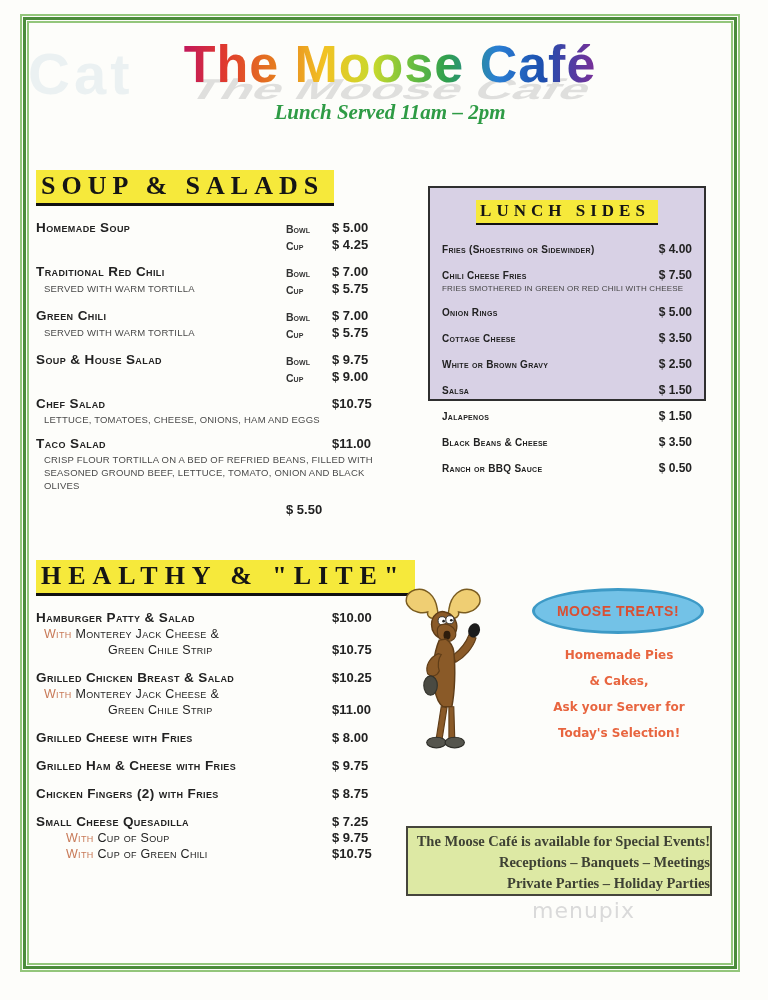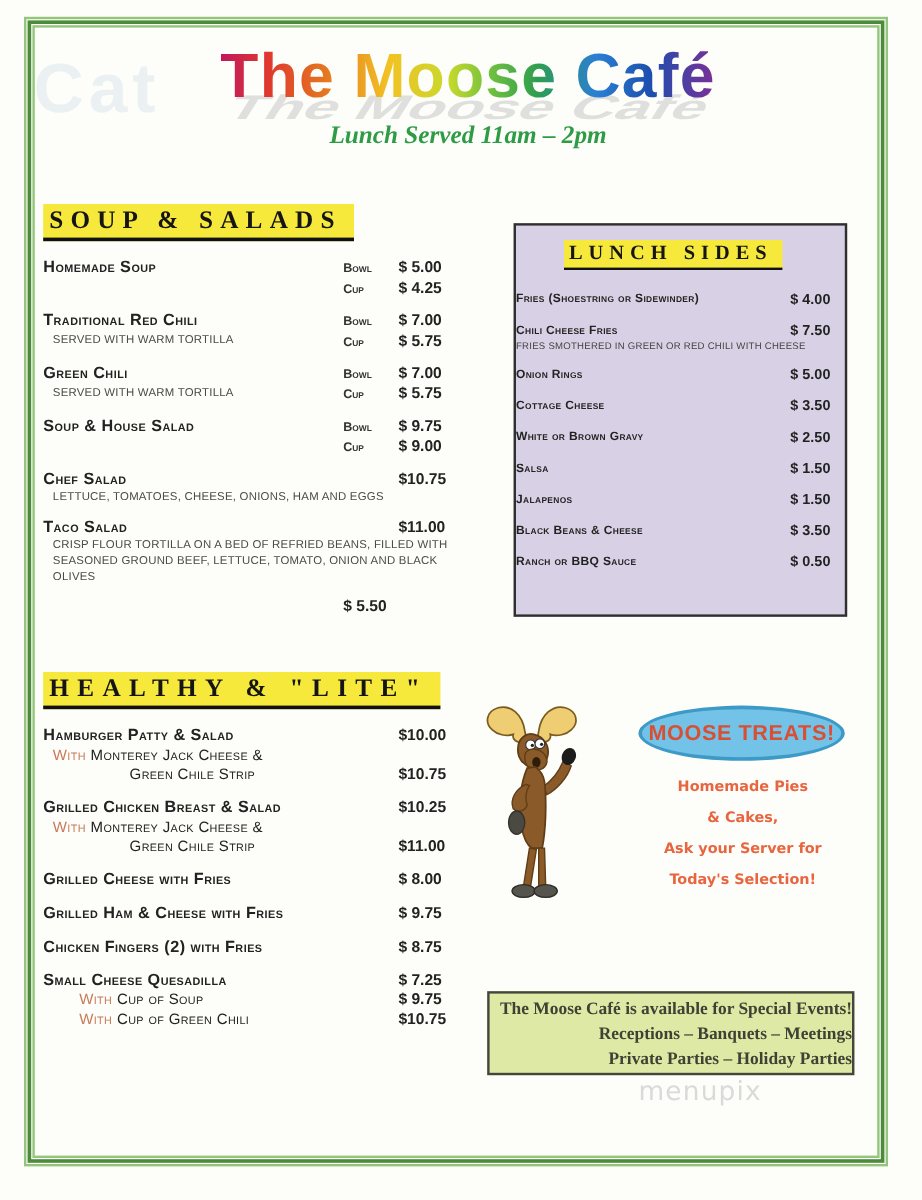--- a/index.html
+++ b/index.html
@@ -16,21 +16,21 @@
   
   .title-wrap{position:absolute;left:120px;top:34px;width:540px;text-align:center;}
   .title-stack{position:relative;display:inline-block;}
   .title-shadow{position:absolute;left:-10px;top:12px;width:100%;font-size:52px;font-weight:bold;white-space:nowrap;
     color:#c2c2c2;opacity:.5;transform:skewX(-32deg) scaleY(.55);transform-origin:left bottom;z-index:0;}
   .title{position:relative;z-index:1;font-size:52px;font-weight:bold;letter-spacing:1px;white-space:nowrap;
     background:linear-gradient(90deg,#c2185b 0%,#e03a2e 10%,#e57b1f 22%,#f2c224 34%,#c8d92d 46%,#6cbf3f 55%,#2e9e4f 64%,#2a7fd4 76%,#1d4fae 87%,#7b2f98 100%);
     -webkit-background-clip:text;background-clip:text;color:transparent;-webkit-text-fill-color:transparent;}
   .subtitle{margin-top:6px;font-family:"Liberation Serif",serif;font-style:italic;font-weight:bold;font-size:21px;color:#2e9b45;}
   
-  .sec-head{display:inline-block;font-family:"Liberation Serif",serif;font-weight:bold;font-size:21px;letter-spacing:6px;
+  .sec-head{display:inline-block;font-family:"Liberation Serif",serif;font-weight:bold;font-size:26px;letter-spacing:6px;
     color:#151515;background:#f6e93b;border-bottom:3px solid #111;padding:1px 10px 2px 5px;white-space:nowrap;}
   .sec-head.small{font-size:17px;letter-spacing:5px;border-bottom:2.5px solid #111;padding:1px 8px 2px 4px;}
   
   .section{position:absolute;width:358px;left:36px;}
   #soup-section{top:170px;}
   #healthy-section{top:560px;}
   .items{margin-top:14px;}
   .si{display:grid;grid-template-columns:1fr 46px 62px;margin-bottom:10px;}
   .hi{display:grid;grid-template-columns:1fr 62px;margin-bottom:12px;}
   .n{font-size:13.5px;font-weight:bold;font-variant:small-caps;letter-spacing:.4px;color:#222;line-height:16px;}
@@ -38,32 +38,32 @@
   .p{font-size:13px;font-weight:bold;color:#222;line-height:16px;white-space:pre;}
   .d{font-size:9.5px;color:#4a4a4a;line-height:13px;padding:1px 0 0 8px;letter-spacing:.2px;}
   .dw{grid-column:1 / 4;}
   .dh{grid-column:1 / 2;}
   .subl{font-size:12.5px;font-weight:normal;font-variant:small-caps;letter-spacing:.3px;color:#222;line-height:16px;}
   .i1{padding-left:8px;}
   .i2{padding-left:72px;}
   .i3{padding-left:30px;}
   .with{color:#c87a58;margin-right:4px;}
   
-  #sides-box{position:absolute;left:428px;top:186px;width:278px;height:328px;background:#d8d1e5;border:2px solid #2f2f2f;
-    box-sizing:border-box;padding:12px 12px 0 0;}
+  #sides-box{position:absolute;left:428px;top:186px;width:278px;height:215px;background:#d8d1e5;border:2px solid #2f2f2f;
+    box-sizing:border-box;padding:12px 12px 0 12px;}
   .sides-head-wrap{text-align:center;margin-bottom:18px;}
   .sr{display:flex;justify-content:space-between;margin-bottom:13px;}
   .n2{font-size:10px;font-weight:bold;font-variant:small-caps;letter-spacing:.3px;color:#222;line-height:13px;}
   .p2{font-size:12px;font-weight:bold;color:#222;line-height:13px;white-space:pre;}
   .sd{font-size:8px;color:#444;line-height:10px;margin:-11px 0 12px 0;letter-spacing:.2px;}
   
   #moose{position:absolute;left:398px;top:584px;width:98px;height:174px;}
   #treats-badge{position:absolute;left:532px;top:588px;width:172px;height:46px;background:#73c2e7;border:3px solid #3d9ac6;
     border-radius:50%;display:flex;align-items:center;justify-content:center;box-sizing:border-box;}
-  .badge-text{color:#d94f33;font-weight:bold;font-size:18px;letter-spacing:.5px;}
+  .badge-text{color:#d94f33;font-weight:bold;font-size:14px;letter-spacing:.5px;}
   #treats-lines{position:absolute;left:505px;top:642px;width:228px;text-align:center;color:#e8653f;font-weight:bold;
     font-size:12px;line-height:26px;font-family:"DejaVu Sans",sans-serif;}
   
   #events-box{position:absolute;left:406px;top:826px;width:306px;height:70px;background:#dde9a4;border:2px solid #45453c;
     box-sizing:border-box;text-align:right;font-family:"Liberation Serif",serif;font-weight:bold;font-size:14.5px;
     color:#3e4134;line-height:21px;padding-top:3px;}
   
   #menupix{position:absolute;left:532px;top:898px;font-size:22px;color:#dadada;letter-spacing:1px;font-family:"DejaVu Sans",sans-serif;}
 </style>
 </head>

